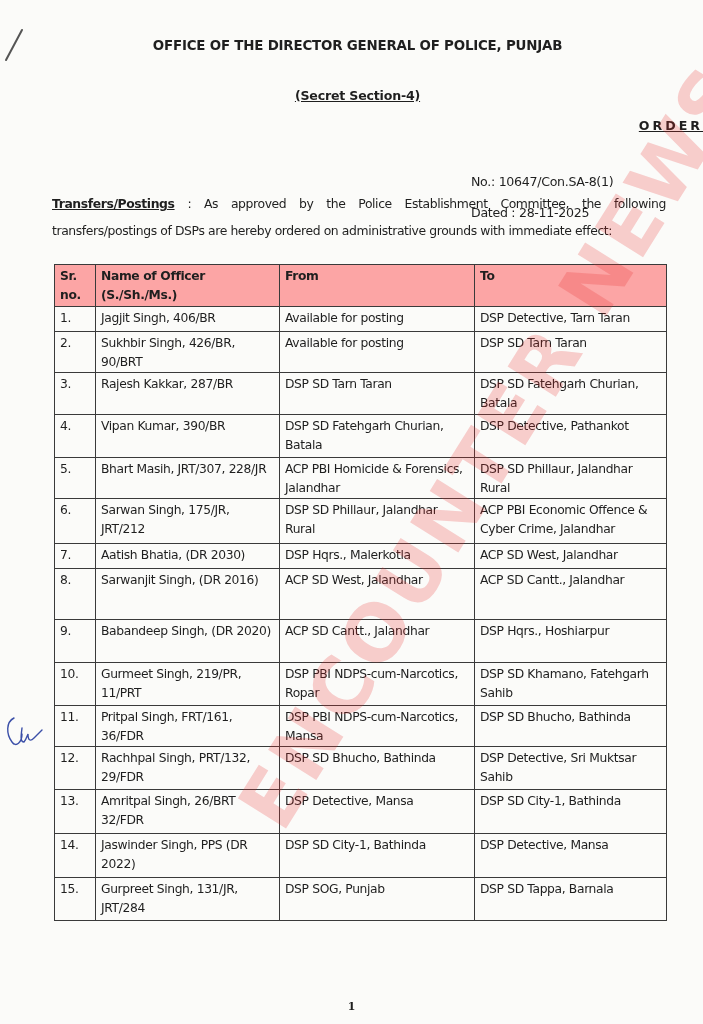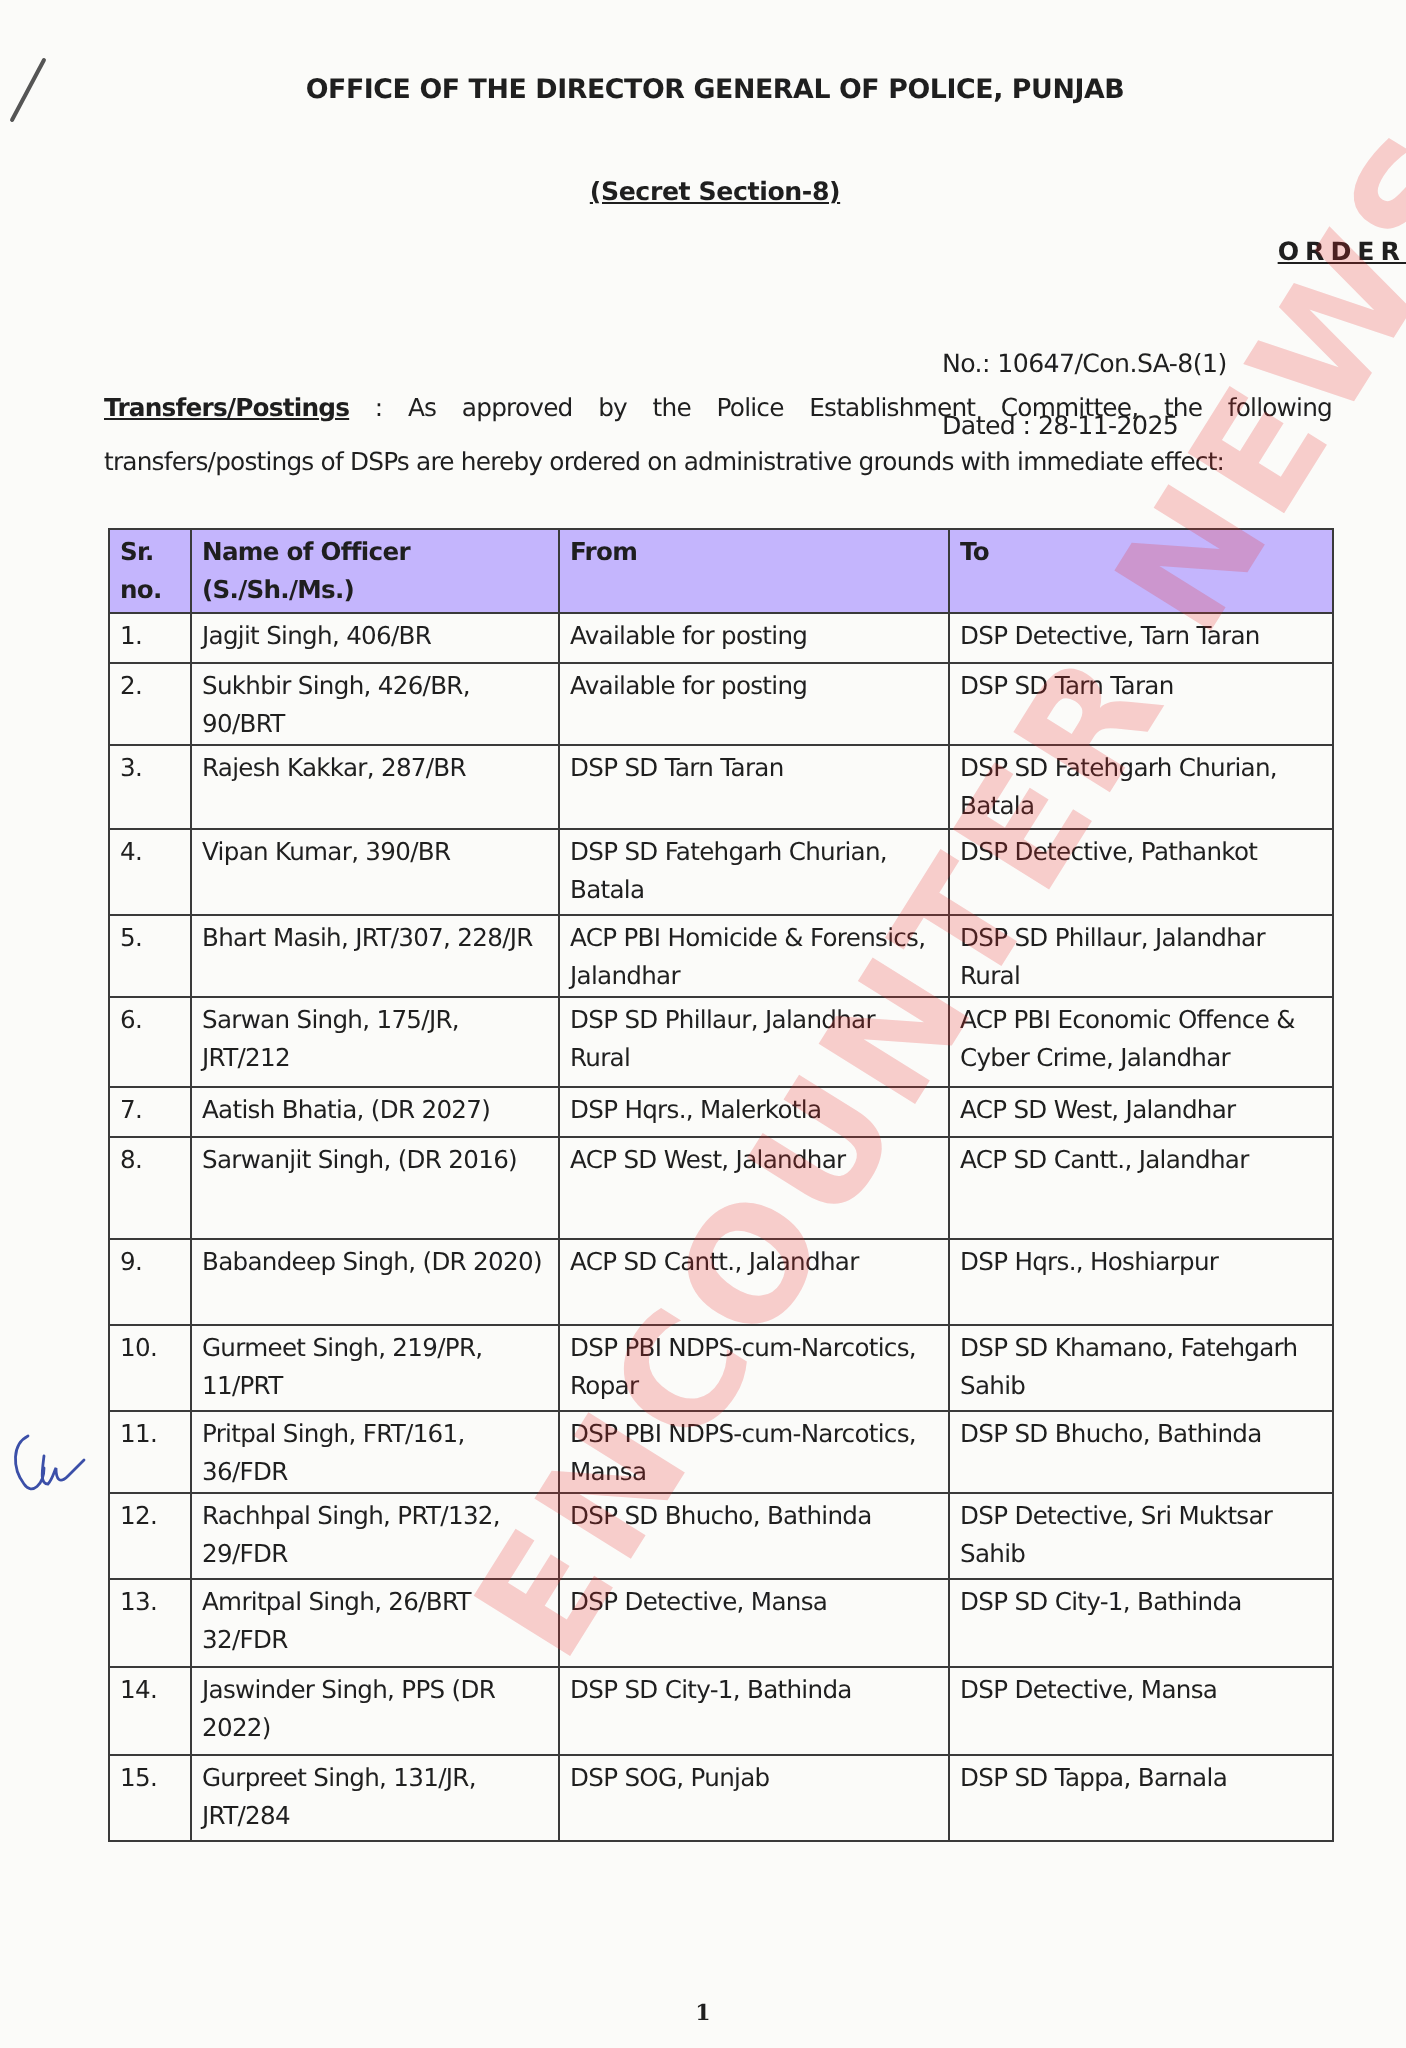--- a/index.html
+++ b/index.html
@@ -36,21 +36,21 @@
     .intro-wrap .lead { font-weight: bold; text-decoration: underline; }
     table.orders {
       position: absolute; left: 54px; top: 264px; width: 612px;
       border-collapse: collapse; font-size: 12.3px; letter-spacing: -0.35px;
       table-layout: fixed;
     }
     table.orders th, table.orders td {
       border: 1.3px solid #3a3a3a; vertical-align: top; text-align: left;
       padding: 2px 5px 0 5px; line-height: 19px;
     }
-    table.orders th { background: #c4b5fd; font-weight: bold; }
+    table.orders th { background: #fca5a5; font-weight: bold; }
     col.c1 { width: 41px; } col.c2 { width: 184px; } col.c3 { width: 195px; } col.c4 { width: 192px; }
     .pageno { position: absolute; left: 0; right: 0; top: 1000px; text-align: center; font-size: 11px; font-weight: bold; font-family: "DejaVu Serif", serif; }
     .signature {
       position: absolute; left: 4px; top: 712px; width: 40px; height: 40px;
     }
     .watermark {
       position: absolute; left: 90px; top: 470px; width: 720px;
       transform: rotate(-58deg); transform-origin: center;
       font-family: "DejaVu Sans", sans-serif; font-weight: bold; font-size: 78px;
       color: rgba(232, 40, 40, 0.22); letter-spacing: 4px; white-space: nowrap;
@@ -58,21 +58,21 @@
     }
   </style>
 </head>
 <body>
 
 <div class="page">
 
   <div class="slash"></div>
 
   <div class="title">OFFICE OF THE DIRECTOR GENERAL OF POLICE, PUNJAB</div>
-  <div class="subtitle">(Secret Section-8)</div>
+  <div class="subtitle">(Secret Section-4)</div>
   <div class="order">ORDER</div>
 
   <div class="refno">No.: 10647/Con.SA-8(1)</div>
   <div class="dated">Dated : 28-11-2025</div>
 
   <div class="intro-wrap" style="top:190px;">
     <span class="lead">Transfers/Postings</span><span> : As approved by the Police Establishment Committee, the following transfers/postings of DSPs are hereby ordered on administrative grounds with immediate effect:</span>
   </div>
 
   <table class="orders">
@@ -122,21 +122,21 @@
         <td>DSP SD Phillaur, Jalandhar Rural</td>
       </tr>
       <tr style="height:45px;">
         <td>6.</td>
         <td>Sarwan Singh, 175/JR, JRT/212</td>
         <td>DSP SD Phillaur, Jalandhar Rural</td>
         <td>ACP PBI Economic Offence &amp; Cyber Crime, Jalandhar</td>
       </tr>
       <tr style="height:25px;">
         <td>7.</td>
-        <td>Aatish Bhatia, (DR 2027)</td>
+        <td>Aatish Bhatia, (DR 2030)</td>
         <td>DSP Hqrs., Malerkotla</td>
         <td>ACP SD West, Jalandhar</td>
       </tr>
       <tr style="height:51px;">
         <td>8.</td>
         <td>Sarwanjit Singh, (DR 2016)</td>
         <td>ACP SD West, Jalandhar</td>
         <td>ACP SD Cantt., Jalandhar</td>
       </tr>
       <tr style="height:43px;">

